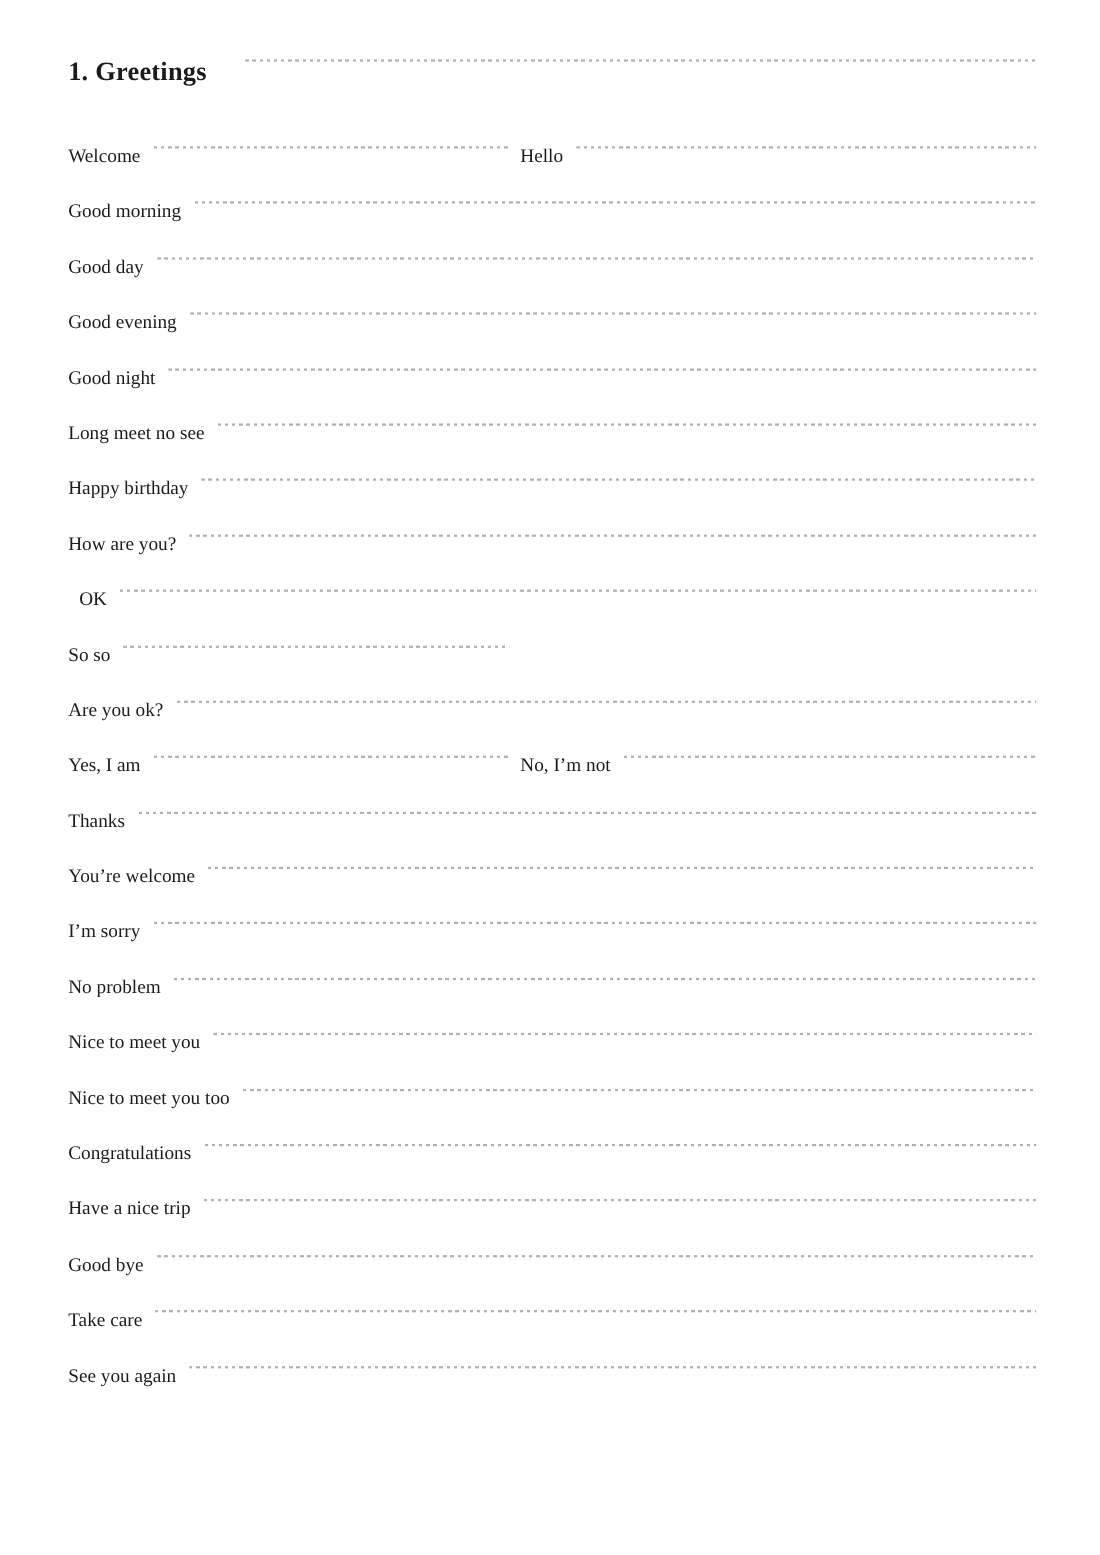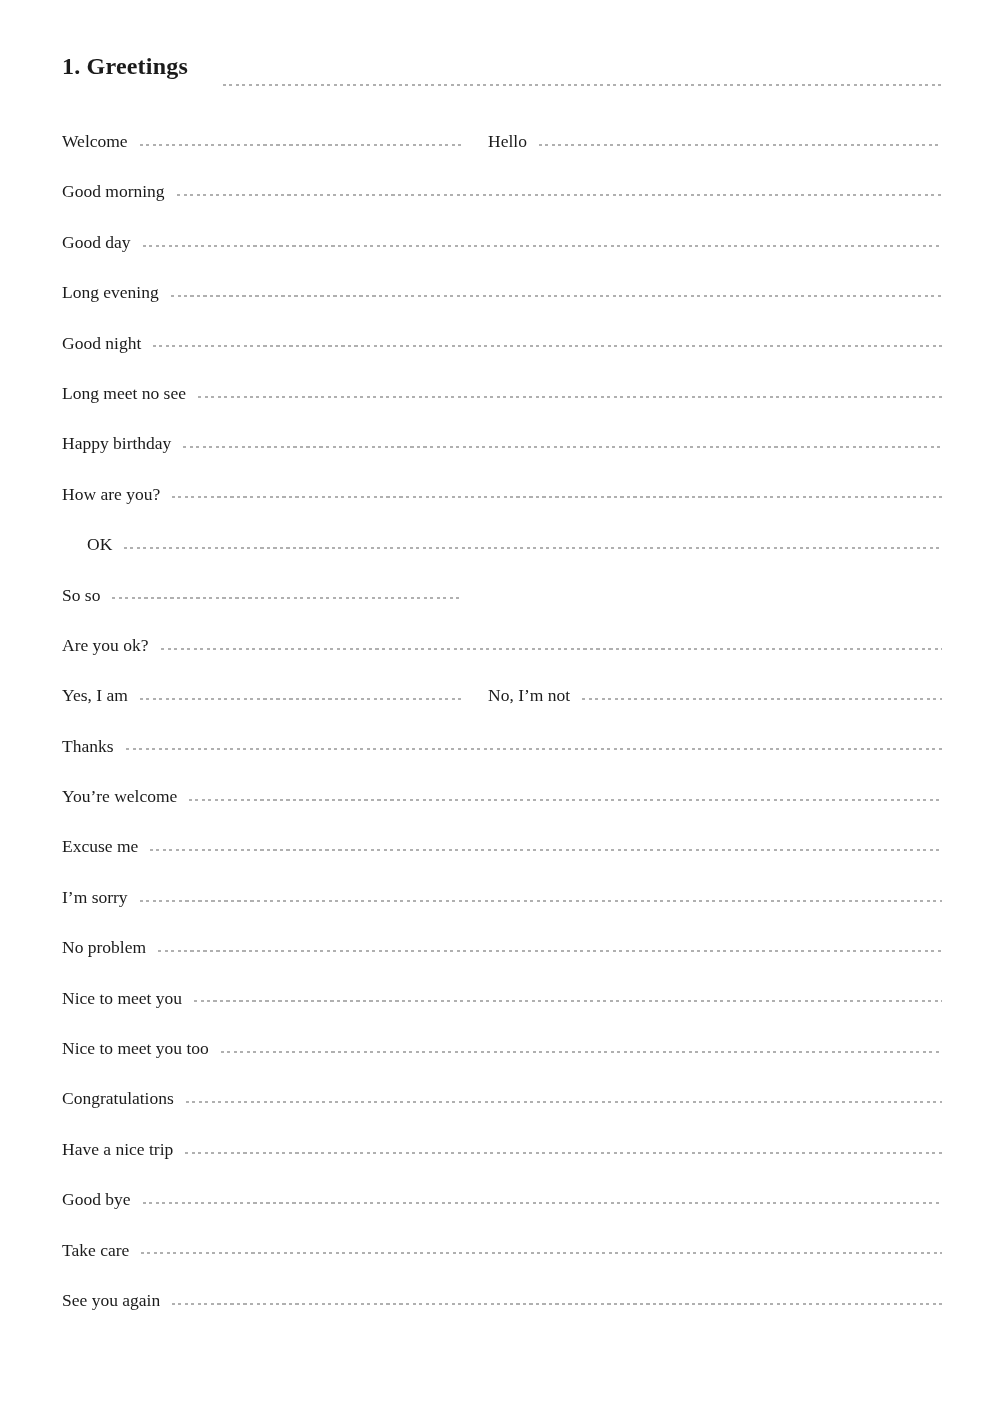--- a/index.html
+++ b/index.html
@@ -15,21 +15,21 @@
     font-family:"Liberation Serif","DejaVu Serif",serif;
     color:var(--text);
     overflow:hidden;
   }
   .title-row{
     position:absolute;
     top:54px;
     left:62px;
     right:58px;
     display:flex;
-    align-items:flex-end;
+    align-items:flex-start;
     gap:21px;
   }
   .title-row h1{
     margin:0;
     font-size:24px;
     font-weight:bold;
     line-height:1;
     letter-spacing:0.2px;
     white-space:nowrap;
   }
@@ -50,24 +50,24 @@
   }
   .row{
     display:flex;
     align-items:baseline;
     height:50.4px;
     padding-top:20px;
     box-sizing:border-box;
   }
   .row .cell{
     display:flex;
-    align-items:center;
+    align-items:flex-start;
   }
   .row .cell.c1{flex:0 0 401px;}
-  .row .cell.c2{flex:1 1 auto; margin-left:25px;}
+  .row .cell.c2{flex:1 1 auto; margin-left:10px;}
   .row .cell.full{flex:1 1 auto;}
   .label{
     font-size:17.5px;
     line-height:1;
     white-space:nowrap;
   }
   .row .dline{
     margin-left:12px;
     margin-bottom:-6px; 
     height:2px;
@@ -102,21 +102,21 @@
 
   <div class="row">
     <div class="cell full">
       <span class="label">Good day</span>
       <div class="dline"></div>
     </div>
   </div>
 
   <div class="row">
     <div class="cell full">
-      <span class="label">Long evening</span>
+      <span class="label">Good evening</span>
       <div class="dline"></div>
     </div>
   </div>
 
   <div class="row">
     <div class="cell full">
       <span class="label">Good night</span>
       <div class="dline"></div>
     </div>
   </div>
@@ -181,26 +181,20 @@
     </div>
   </div>
 
   <div class="row">
     <div class="cell full">
       <span class="label">You’re welcome</span>
       <div class="dline"></div>
     </div>
   </div>
 
-  <div class="row">
-    <div class="cell full">
-      <span class="label">Excuse me</span>
-      <div class="dline"></div>
-    </div>
-  </div>
 
   <div class="row">
     <div class="cell full">
       <span class="label">I’m sorry</span>
       <div class="dline"></div>
     </div>
   </div>
 
   <div class="row">
     <div class="cell full">

